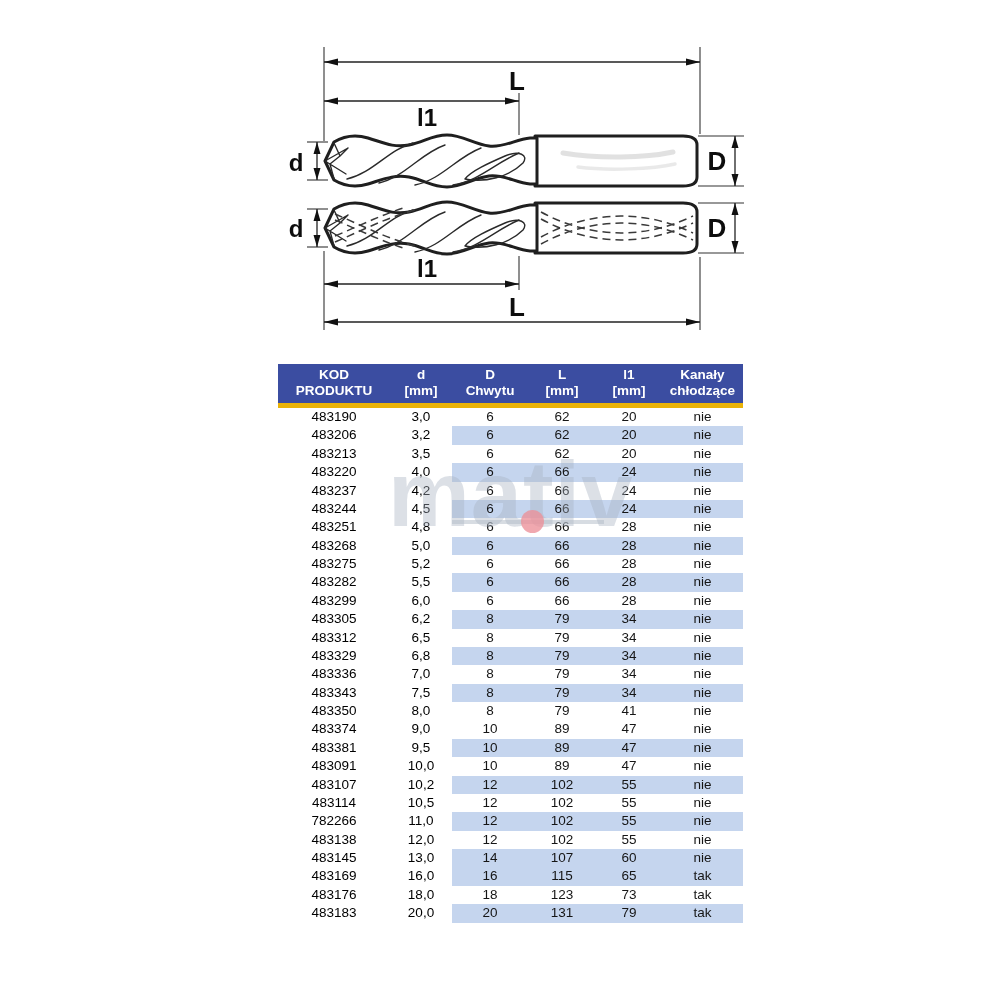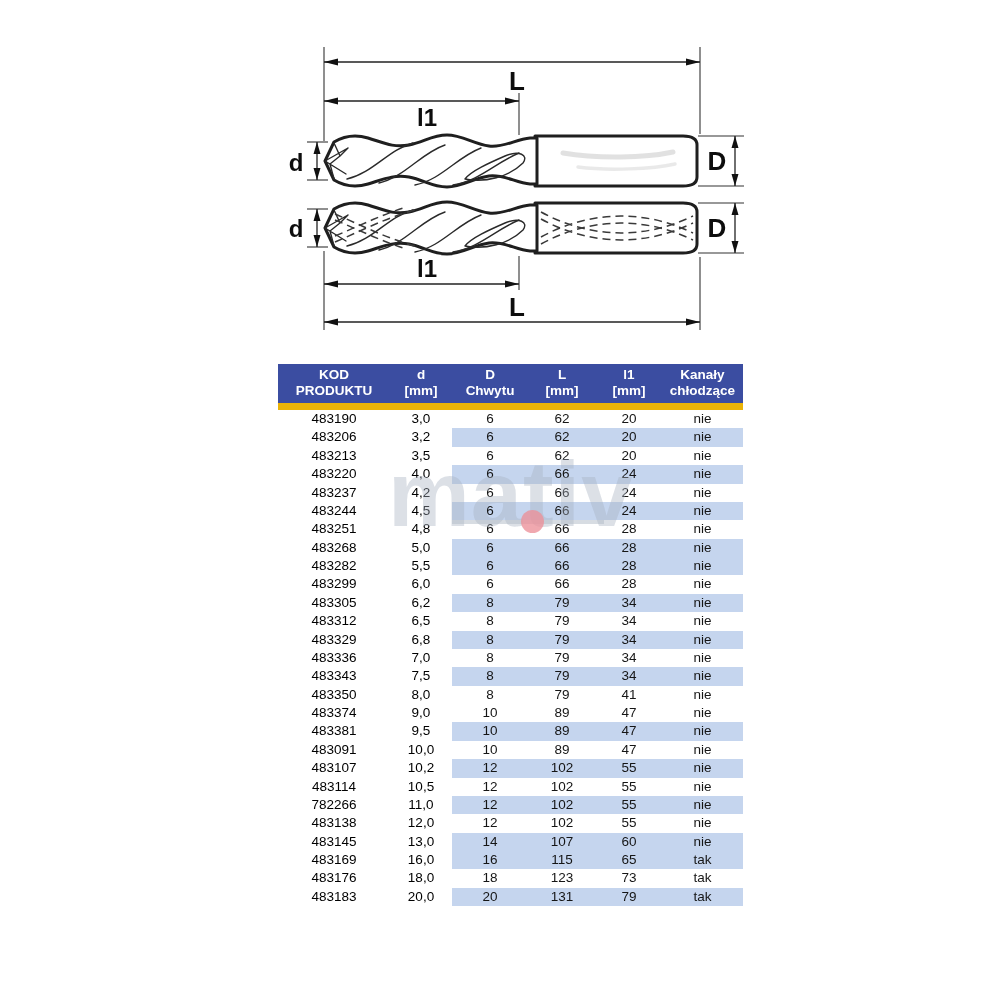--- a/index.html
+++ b/index.html
@@ -23,21 +23,21 @@
     border-collapse:collapse;table-layout:fixed;
   }
   table.spec col.c1{width:112px}
   table.spec col.c2{width:62px}
   table.spec col.c3{width:76px}
   table.spec col.c4{width:68px}
   table.spec col.c5{width:66px}
   table.spec col.c6{width:81px}
   table.spec thead th{
     background:var(--header-bg,#3b4da1);color:#fff;font-size:13.5px;font-weight:bold;
-    padding:3px 0 4px;line-height:16px;border-bottom:7px solid #eab308;
+    padding:3px 0 4px;line-height:16px;border-bottom:5px solid #eab308;
   }
   table.spec thead th div{white-space:nowrap;}
   table.spec td{
     font-size:13.5px;text-align:center;height:18.37px;line-height:18.37px;
     padding:0;color:#151515;white-space:nowrap;
   }
   table.spec td:nth-child(-n+2){font-weight:normal;color:#000;}
   table.spec tr.alt td:nth-child(n+3){background:var(--row-alt-bg,#c5d5ee);}
   
   .watermark{position:absolute;pointer-events:none;text-align:right;}
@@ -262,20 +262,28 @@
           <td>nie</td>
         </tr>
         <tr class="alt">
           <td>483268</td>
           <td>5,0</td>
           <td>6</td>
           <td>66</td>
           <td>28</td>
           <td>nie</td>
         </tr>
+        <tr>
+          <td>483275</td>
+          <td>5,2</td>
+          <td>6</td>
+          <td>66</td>
+          <td>28</td>
+          <td>nie</td>
+        </tr>
         <tr class="alt">
           <td>483282</td>
           <td>5,5</td>
           <td>6</td>
           <td>66</td>
           <td>28</td>
           <td>nie</td>
         </tr>
         <tr>
           <td>483299</td>

